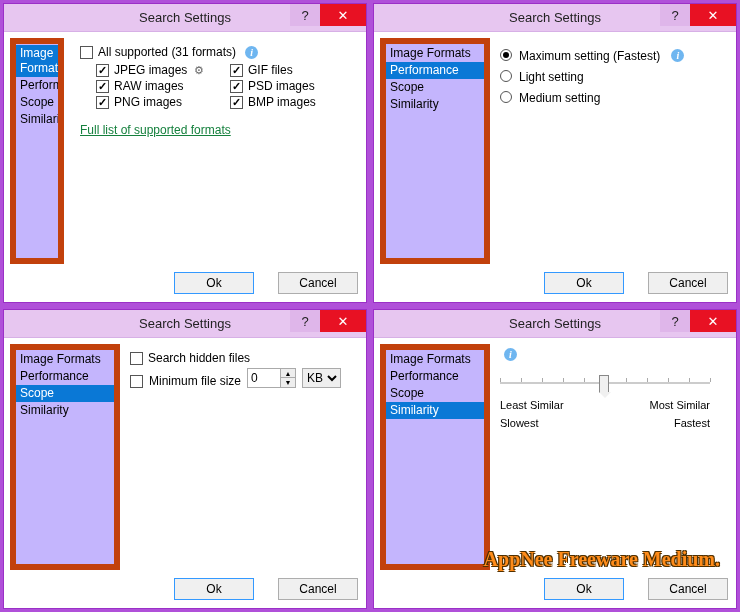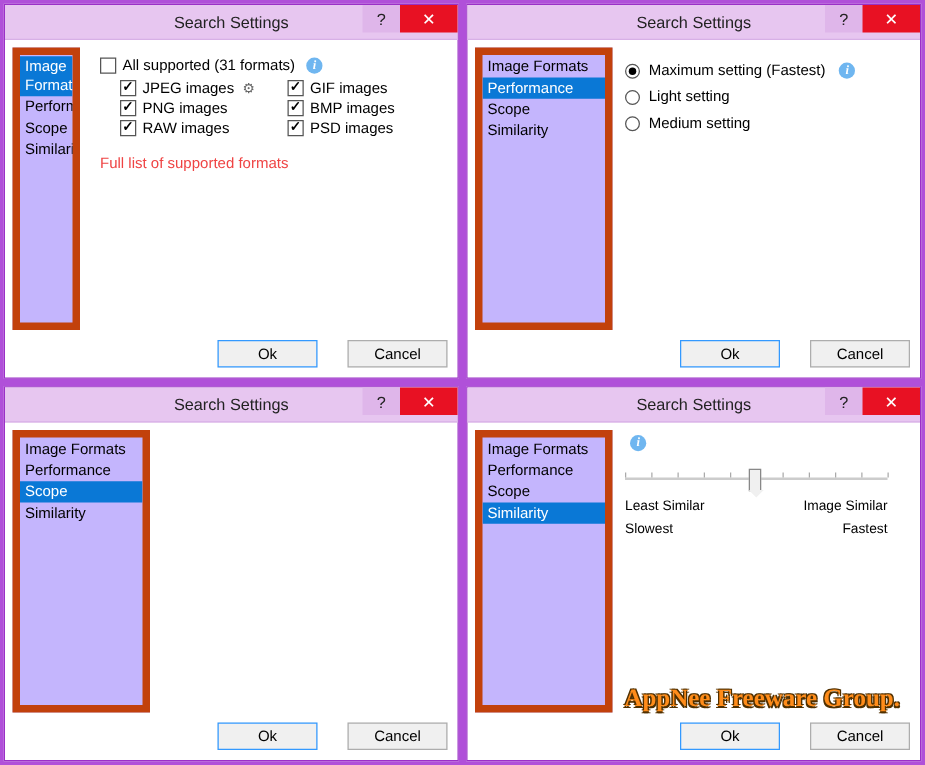--- a/index.html
+++ b/index.html
@@ -99,21 +99,21 @@
   .chk { display: flex; align-items: flex-end; gap: 5px; margin: 3px 0; }
   .chkbox {
     width: 13px; height: 13px;
     border: 1px solid #555;
     display: inline-flex; align-items: center; justify-content: center;
     font-size: 11px;
     background: #fff;
     line-height: 11px;
   }
   .chkbox.checked::after { content: "✓"; font-weight: bold; }
-  .rad { display: flex; align-items: flex-end; gap: 7px; margin: 7px 0; }
+  .rad { display: flex; align-items: flex-start; gap: 7px; margin: 7px 0; }
   .radbox {
     width: 12px; height: 12px;
     border: 1px solid #555;
     border-radius: 50%;
     display: inline-flex; align-items: center; justify-content: center;
     background: #fff;
   }
   .radbox.checked::after {
     content: "";
     width: 6px; height: 6px;
@@ -131,21 +131,21 @@
     font-style: italic;
     font-family: Georgia, serif;
     margin-left: 4px;
   }
   .gear-icon {
     width: 13px; height: 13px;
     display: inline-flex; align-items:center; justify-content:center;
     font-size: 11px;
     color: #666;
   }
-  .link { color: #ef4444; cursor: pointer; }
+  .link { color: #15803d; text-decoration: underline; cursor: pointer; }
   .fmtgrid {
     margin-left: 22px;
     margin-top: 4px;
   }
   .fmtrow {
     display: flex;
     gap: 14px;
     margin: 2px 0;
     align-items: center;
   }
@@ -237,41 +237,41 @@
       </div>
       <div class="fmtgrid">
         <div class="fmtrow">
           <div class="fmtcell">
             <span class="chkbox checked"></span>
             <span>JPEG images</span>
             <span class="gear-icon">⚙</span>
           </div>
           <div class="fmtcell">
             <span class="chkbox checked"></span>
-            <span>GIF images</span>
+            <span>GIF files</span>
           </div>
         </div>
         <div class="fmtrow">
           <div class="fmtcell">
             <span class="chkbox checked"></span>
+            <span>RAW images</span>
+          </div>
+          <div class="fmtcell">
+            <span class="chkbox checked"></span>
+            <span>PSD images</span>
+          </div>
+        </div>
+        <div class="fmtrow">
+          <div class="fmtcell">
+            <span class="chkbox checked"></span>
             <span>PNG images</span>
           </div>
           <div class="fmtcell">
             <span class="chkbox checked"></span>
             <span>BMP images</span>
-          </div>
-        </div>
-        <div class="fmtrow">
-          <div class="fmtcell">
-            <span class="chkbox checked"></span>
-            <span>RAW images</span>
-          </div>
-          <div class="fmtcell">
-            <span class="chkbox checked"></span>
-            <span>PSD images</span>
           </div>
         </div>
       </div>
       <div style="margin:14px 0 0 6px;">
         <span class="link">Full list of supported formats</span>
       </div>
     </div>
   </div>
   <div class="button-row">
     <button class="btn primary">Ok</button>
@@ -323,20 +323,40 @@
       <div class="tbtn">?</div>
       <div class="tbtn close">✕</div>
     </div>
   </div>
   <div class="dialog-body">
     <div class="sidebar">
       <div class="sidebar-item">Image Formats</div>
       <div class="sidebar-item">Performance</div>
       <div class="sidebar-item sel">Scope</div>
       <div class="sidebar-item">Similarity</div>
+    </div>
+    <div class="content">
+      <div class="chk">
+        <span class="chkbox"></span>
+        <span>Search hidden files</span>
+      </div>
+      <div class="chk" style="gap:6px;">
+        <span class="chkbox"></span>
+        <span>Minimum file size</span>
+        <span class="spin">
+          <input type="text" value="0" style="">
+          <span class="spin-btns">
+            <div>▲</div>
+            <div>▼</div>
+          </span>
+        </span>
+        <select>
+          <option>KB</option>
+        </select>
+      </div>
     </div>
   </div>
   <div class="button-row">
     <button class="btn primary">Ok</button>
     <button class="btn">Cancel</button>
   </div>
 </div>
 
 <div class="dialog" style="left:373px; top:309px; width:364px; height:300px;">
   <div class="titlebar">
@@ -368,30 +388,30 @@
           <div class="tick" style="left:50%"></div>
           <div class="tick" style="left:60%"></div>
           <div class="tick" style="left:70%"></div>
           <div class="tick" style="left:80%"></div>
           <div class="tick" style="left:90%"></div>
           <div class="tick" style="left:100%"></div>
           <div class="thumb" style="left:50%;"></div>
         </div>
         <div class="slider-labels">
           <span>Least Similar</span>
-          <span>Image Similar</span>
+          <span>Most Similar</span>
         </div>
         <div class="slider-labels">
           <span>Slowest</span>
           <span>Fastest</span>
         </div>
       </div>
     </div>
   </div>
   <div class="button-row">
     <button class="btn primary">Ok</button>
     <button class="btn">Cancel</button>
   </div>
 </div>
 
-<div class="watermark">AppNee Freeware Group.</div>
+<div class="watermark">AppNee Freeware Medium.</div>
 
 </div>
 
 </body></html>

